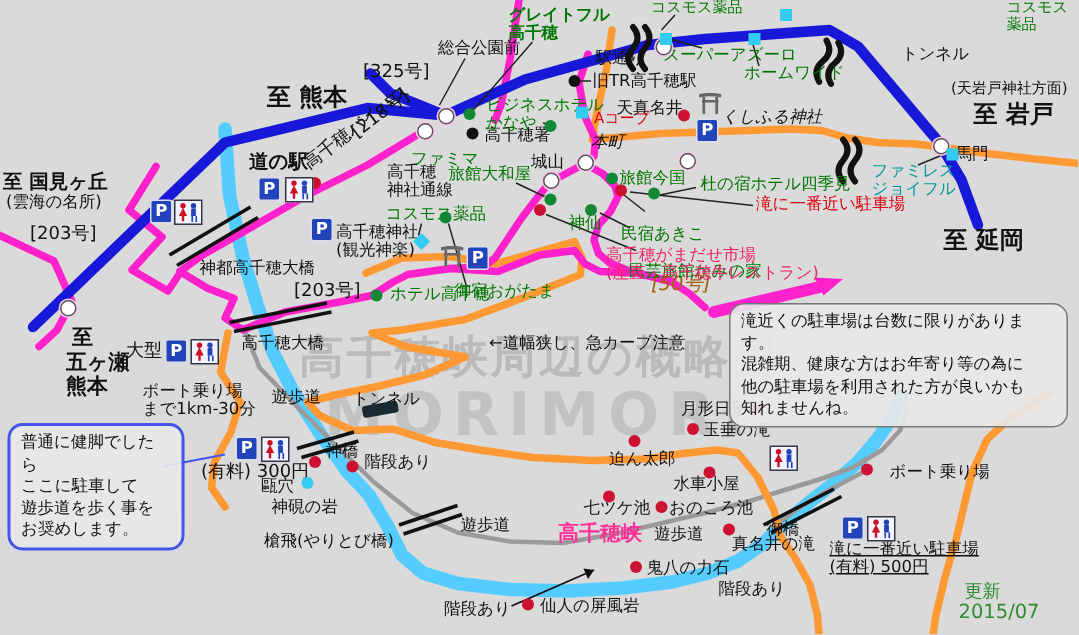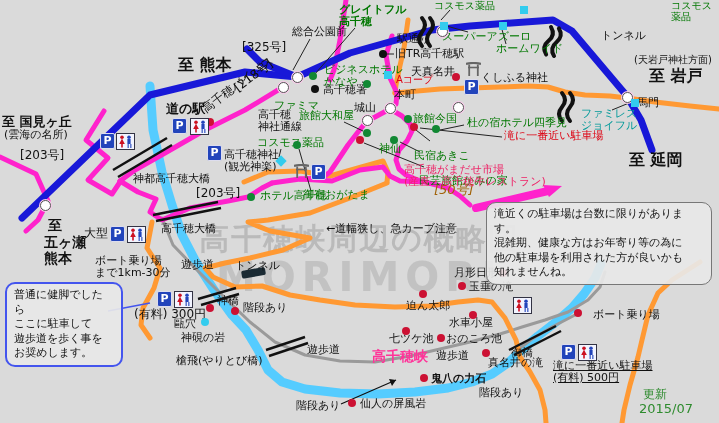--- a/index.html
+++ b/index.html
@@ -112,23 +112,23 @@
       <div class="lbl" style="left: 242px; top: 41px; font-size: 12px; color: rgb(17, 17, 17);">[325号]</div>
       <div class="lbl" style="left: 20px; top: 149px; font-size: 12px; color: rgb(17, 17, 17);">[203号]</div>
       <div class="lbl" style="left: 196px; top: 187px; font-size: 12px; color: rgb(17, 17, 17);">[203号]</div>
       <div class="lbl" style="left: 434px; top: 183px; font-size: 13px; color: #a16207; font-style: italic;">[50号]</div>
       <div class="lbl" style="left: 232px; top: 84px; font-size: 12px; color: rgb(17, 17, 17); transform: rotate(-37deg);">[218号]</div>
       <div class="lbl" style="left: 200px; top: 105px; font-size: 12px; color: rgb(17, 17, 17); transform: rotate(-37deg);">高千穂バイパス</div>
       <div class="lbl" style="left: 292px; top: 26px; font-size: 11px; color: rgb(17, 17, 17);">総合公園前</div>
       <div class="lbl" style="left: 397px; top: 33px; font-size: 11px; color: rgb(17, 17, 17);">駅通り</div>
       <div class="lbl" style="left: 395px; top: 48px; font-size: 11px; color: rgb(17, 17, 17);">旧TR高千穂駅</div>
       <div class="lbl" style="left: 411px; top: 66px; font-size: 11px; color: rgb(17, 17, 17);">天真名井</div>
-      <div class="lbl" style="left: 394px; top: 89px; font-size: 11px; color: rgb(17, 17, 17);">本町</div>
+      <div class="lbl" style="left: 394px; top: 89px; font-size: 11px; color: rgb(17, 17, 17); font-style: italic;">本町</div>
       <div class="lbl" style="left: 354px; top: 102px; font-size: 11px; color: rgb(17, 17, 17);">城山</div>
-      <div class="lbl" style="left: 481px; top: 72px; font-size: 11px; color: rgb(17, 17, 17);">くしふる神社</div>
+      <div class="lbl" style="left: 481px; top: 72px; font-size: 11px; color: rgb(17, 17, 17); font-style: italic;">くしふる神社</div>
       <div class="lbl" style="left: 637px; top: 97px; font-size: 11px; color: rgb(17, 17, 17);">馬門</div>
       <div class="lbl" style="left: 601px; top: 30px; font-size: 11px; color: rgb(17, 17, 17);">トンネル</div>
       <div class="lbl" style="left: 235px; top: 260px; font-size: 11px; color: rgb(17, 17, 17);">トンネル</div>
       <div class="lbl" style="left: 323px; top: 84px; font-size: 11px; color: rgb(17, 17, 17);">高千穂署</div>
       <div class="lbl" style="left: 258px; top: 109px; font-size: 11px; color: rgb(17, 17, 17);">高千穂
 神社通線</div>
       <div class="lbl" style="left: 224px; top: 149px; font-size: 11px; color: rgb(17, 17, 17);">高千穂神社
 (観光神楽)</div>
       <div class="lbl" style="left: 133px; top: 173px; font-size: 11px; color: rgb(17, 17, 17);">神都高千穂大橋</div>
       <div class="lbl" style="left: 161px; top: 223px; font-size: 11px; color: rgb(17, 17, 17);">高千穂大橋</div>
@@ -144,21 +144,21 @@
       <div class="lbl" style="left: 296px; top: 400px; font-size: 11px; color: rgb(17, 17, 17);">階段あり</div>
       <div class="lbl" style="left: 479px; top: 387px; font-size: 11px; color: rgb(17, 17, 17);">階段あり</div>
       <div class="lbl" style="left: 134px; top: 308px; font-size: 12px; color: rgb(17, 17, 17);">(有料) 300円</div>
       <div class="lbl" style="left: 174px; top: 318px; font-size: 11px; color: rgb(17, 17, 17);">甌穴</div>
       <div class="lbl" style="left: 181px; top: 332px; font-size: 11px; color: rgb(17, 17, 17);">神硯の岩</div>
       <div class="lbl" style="left: 176px; top: 355px; font-size: 11px; color: rgb(17, 17, 17);">槍飛(やりとび橋)</div>
       <div class="lbl" style="left: 406px; top: 300px; font-size: 11px; color: rgb(17, 17, 17);">迫ん太郎</div>
       <div class="lbl" style="left: 449px; top: 317px; font-size: 11px; color: rgb(17, 17, 17);">水車小屋</div>
       <div class="lbl" style="left: 389px; top: 333px; font-size: 11px; color: rgb(17, 17, 17);">七ツケ池</div>
       <div class="lbl" style="left: 446px; top: 333px; font-size: 11px; color: rgb(17, 17, 17);">おのころ池</div>
-      <div class="lbl" style="left: 431px; top: 373px; font-size: 11px; color: rgb(17, 17, 17); font-weight: bold;">鬼八の力石</div>
+      <div class="lbl" style="left: 431px; top: 373px; font-size: 11px; color: rgb(17, 17, 17);">鬼八の力石</div>
       <div class="lbl" style="left: 360px; top: 398px; font-size: 11px; color: rgb(17, 17, 17);">仙人の屏風岩</div>
       <div class="lbl" style="left: 454px; top: 267px; font-size: 11px; color: rgb(17, 17, 17);">月形日形</div>
       <div class="lbl" style="left: 469px; top: 281px; font-size: 11px; color: rgb(17, 17, 17);">玉垂の滝</div>
       <div class="lbl" style="left: 593px; top: 309px; font-size: 11px; color: rgb(17, 17, 17);">ボート乗り場</div>
       <div class="lbl" style="left: 511px; top: 347px; font-size: 11px; color: rgb(17, 17, 17);">御橋</div>
       <div class="lbl" style="left: 488px; top: 357px; font-size: 11px; color: rgb(17, 17, 17);">真名井の滝</div>
       <div class="lbl" style="left: 553px; top: 360px; font-size: 11px; color: rgb(17, 17, 17); text-decoration: underline;">滝に一番近い駐車場
 (有料) 500円</div>
       <div class="lbl" style="left: 326px; top: 223px; font-size: 11px; color: rgb(17, 17, 17);">←道幅狭し、急カーブ注意</div>
       <div class="lbl b" style="left: 339px; top: 4px; font-size: 11px; color: rgb(0, 119, 0);">グレイトフル

